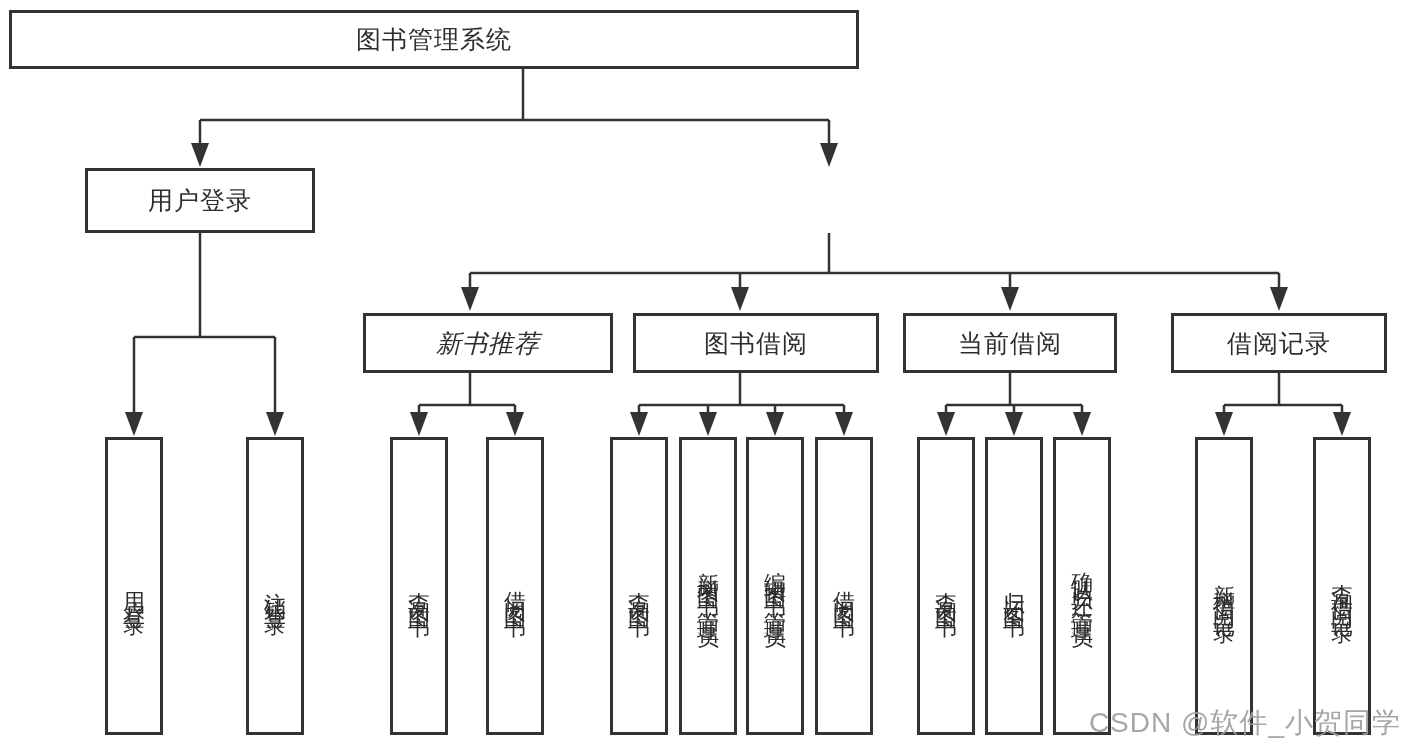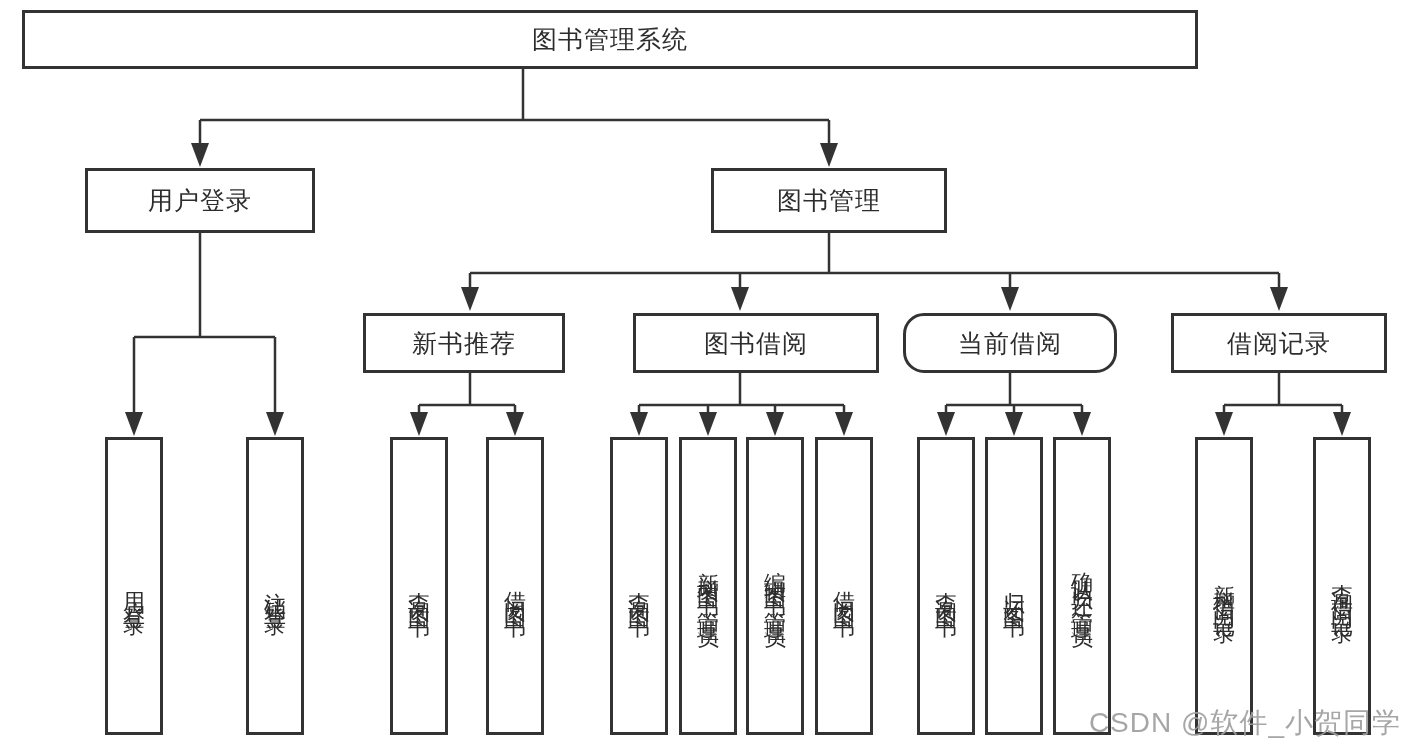--- a/index.html
+++ b/index.html
@@ -99,38 +99,35 @@
 
       <polygon points="937,412 955,412 946,436"></polygon>
       <polygon points="1005,412 1023,412 1014,436"></polygon>
       <polygon points="1073,412 1091,412 1082,436"></polygon>
 
       <polygon points="1215,412 1233,412 1224,436"></polygon>
       <polygon points="1333,412 1351,412 1342,436"></polygon>
     </g>
   </svg>
 
-  <div class="node" style="left:22px; top:10px; width:1176px; height:59px;">
+  <div class="node" style="left:9px; top:10px; width:850px; height:59px;">
     <span class="hlabel">图书管理系统</span>
   </div>
 
   <div class="node" style="left:85px; top:168px; width:230px; height:65px;">
     <span class="hlabel">用户登录</span>
   </div>
-  <div class="node" style="left:711px; top:168px; width:236px; height:65px;">
-    <span class="hlabel">图书管理</span>
-  </div>
 
-  <div class="node" style="left:363px; top:313px; width:202px; height:60px;">
+  <div class="node" style="left:363px; top:313px; width:250px; height:60px;font-style:italic;">
     <span class="hlabel">新书推荐</span>
   </div>
   <div class="node" style="left:633px; top:313px; width:246px; height:60px;">
     <span class="hlabel">图书借阅</span>
   </div>
-  <div class="node" style="left:903px; top:313px; width:214px; height:60px;border-radius:21px;">
+  <div class="node" style="left:903px; top:313px; width:214px; height:60px;">
     <span class="hlabel">当前借阅</span>
   </div>
   <div class="node" style="left:1171px; top:313px; width:216px; height:60px;">
     <span class="hlabel">借阅记录</span>
   </div>
 
   <div class="node vbox" style="left:105px;">
     <span class="vlabel">用户登录</span>
   </div>
   <div class="node vbox" style="left:246px;">

